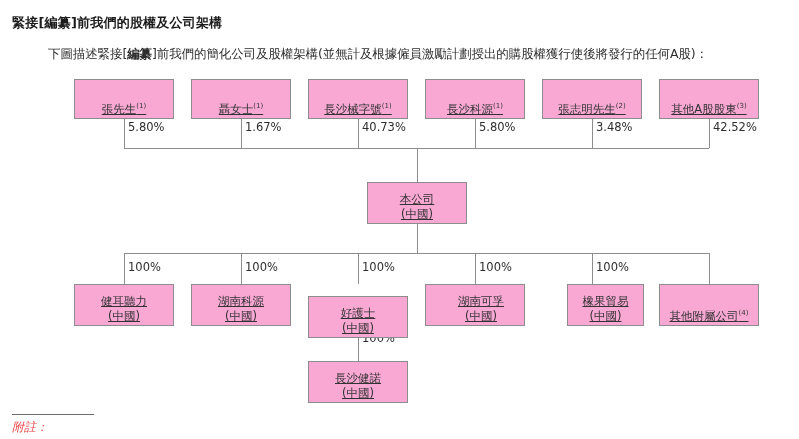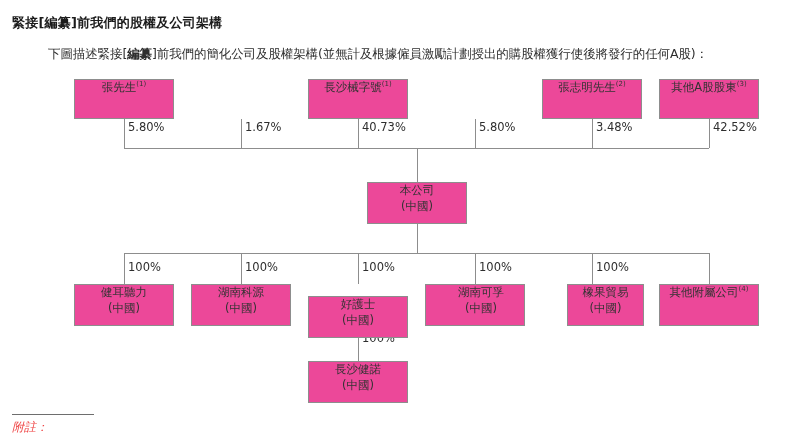--- a/index.html
+++ b/index.html
@@ -53,31 +53,32 @@
     left: 0;
     top: 0;
     width: 799px;
     height: 439px;
   }
 
   .node {
     position: absolute;
     box-sizing: border-box;
     border: 1px solid #8d8d8d;
-    background: #ec4899;
+    background: #f9a8d4;
     display: flex;
     flex-direction: column;
     align-items: center;
-    justify-content: flex-start;
+    justify-content: flex-end;
     font-size: 11.5px;
     line-height: 1.35;
     color: #333333;
     text-align: center;
     white-space: nowrap;
     z-index: 3;
+    text-decoration: underline;
   }
   .node .l2 { color: #333333; }
   .node sup {
     font-size: 7px;
     vertical-align: super;
     line-height: 0;
   }
 
   
   .vline {
@@ -130,27 +131,33 @@
   <div class="intro">
     <span>下圖描述緊接[</span><b>編纂</b><span>]前我們的簡化公司及股權架構(並無計及根據僱員激勵計劃授出的購股權獲行使後將發行的任何A股)：</span>
   </div>
 
   <div id="chart">
       <div class="node" style="left: 74px; top: 79px; width: 100px; height: 40px;">
         <div>張先生<sup>(1)</sup></div>
       </div>
       <div class="vline" style="left: 124px; top: 119px; height: 29px;"></div>
       <div class="pct" style="left: 128px; top: 120px;">5.80%</div>
+      <div class="node" style="left: 191px; top: 79px; width: 100px; height: 40px;">
+        <div>聶女士<sup>(1)</sup></div>
+      </div>
       <div class="vline" style="left: 241px; top: 119px; height: 29px;"></div>
       <div class="pct" style="left: 245px; top: 120px;">1.67%</div>
       <div class="node" style="left: 308px; top: 79px; width: 100px; height: 40px;">
         <div>長沙械字號<sup>(1)</sup></div>
       </div>
       <div class="vline" style="left: 358px; top: 119px; height: 29px;"></div>
       <div class="pct" style="left: 362px; top: 120px;">40.73%</div>
+      <div class="node" style="left: 425px; top: 79px; width: 100px; height: 40px;">
+        <div>長沙科源<sup>(1)</sup></div>
+      </div>
       <div class="vline" style="left: 475px; top: 119px; height: 29px;"></div>
       <div class="pct" style="left: 479px; top: 120px;">5.80%</div>
       <div class="node" style="left: 542px; top: 79px; width: 100px; height: 40px;">
         <div>張志明先生<sup>(2)</sup></div>
       </div>
       <div class="vline" style="left: 592px; top: 119px; height: 29px;"></div>
       <div class="pct" style="left: 596px; top: 120px;">3.48%</div>
       <div class="node" style="left: 659px; top: 79px; width: 100px; height: 40px;">
         <div>其他A股股東<sup>(3)</sup></div>
       </div>

